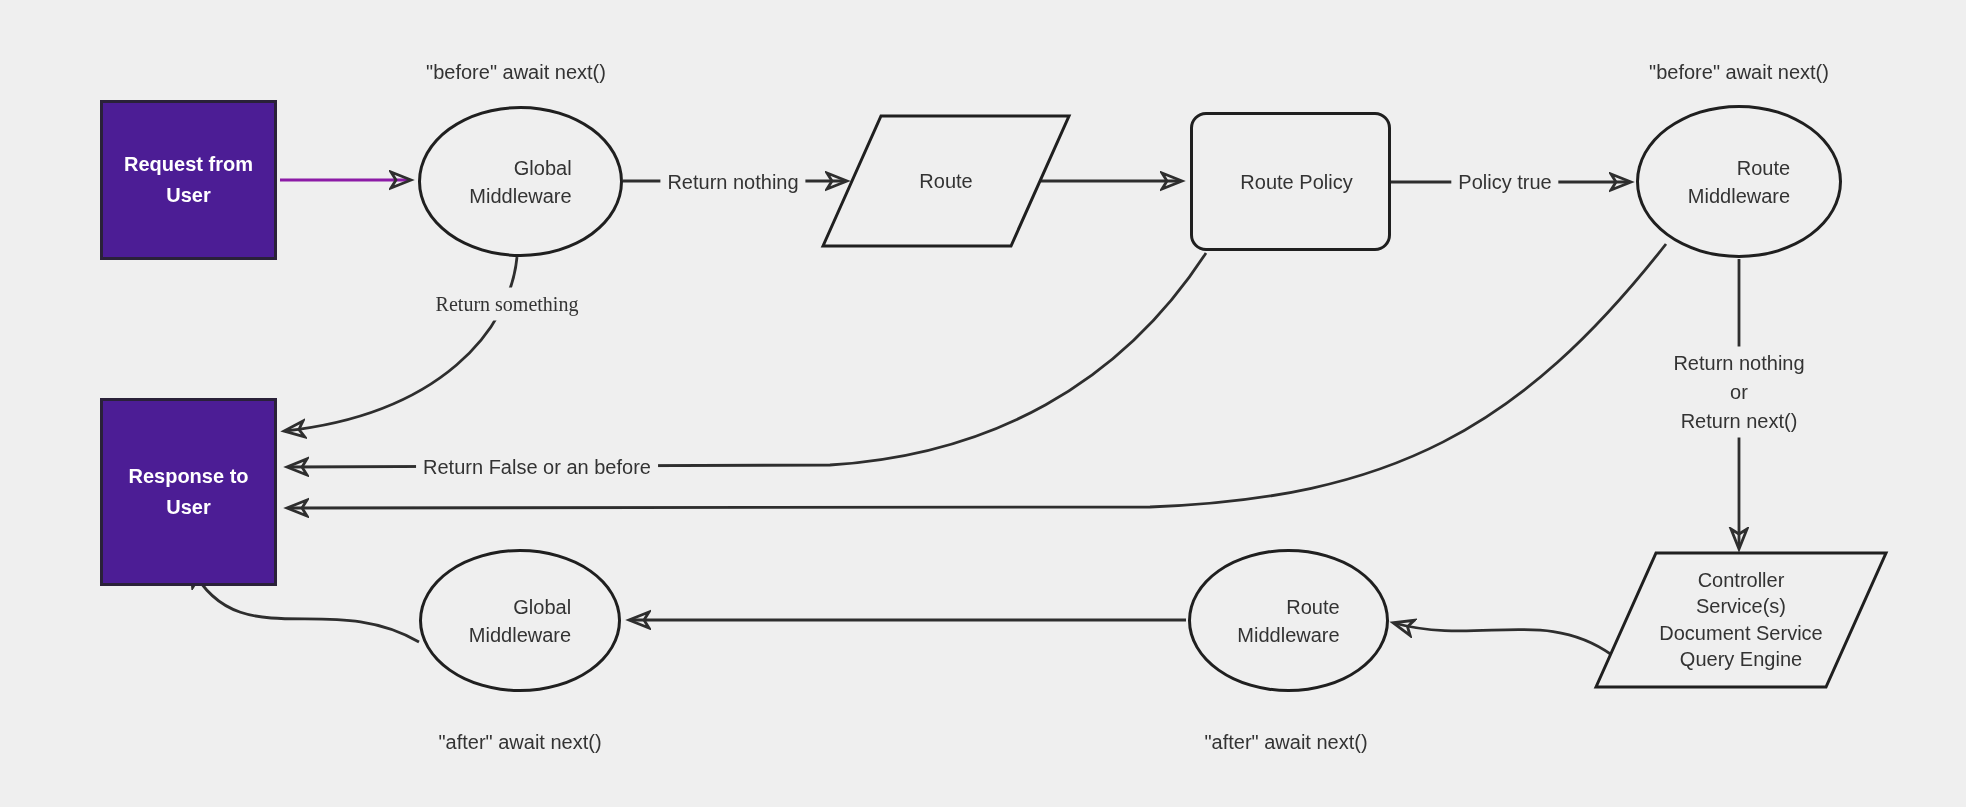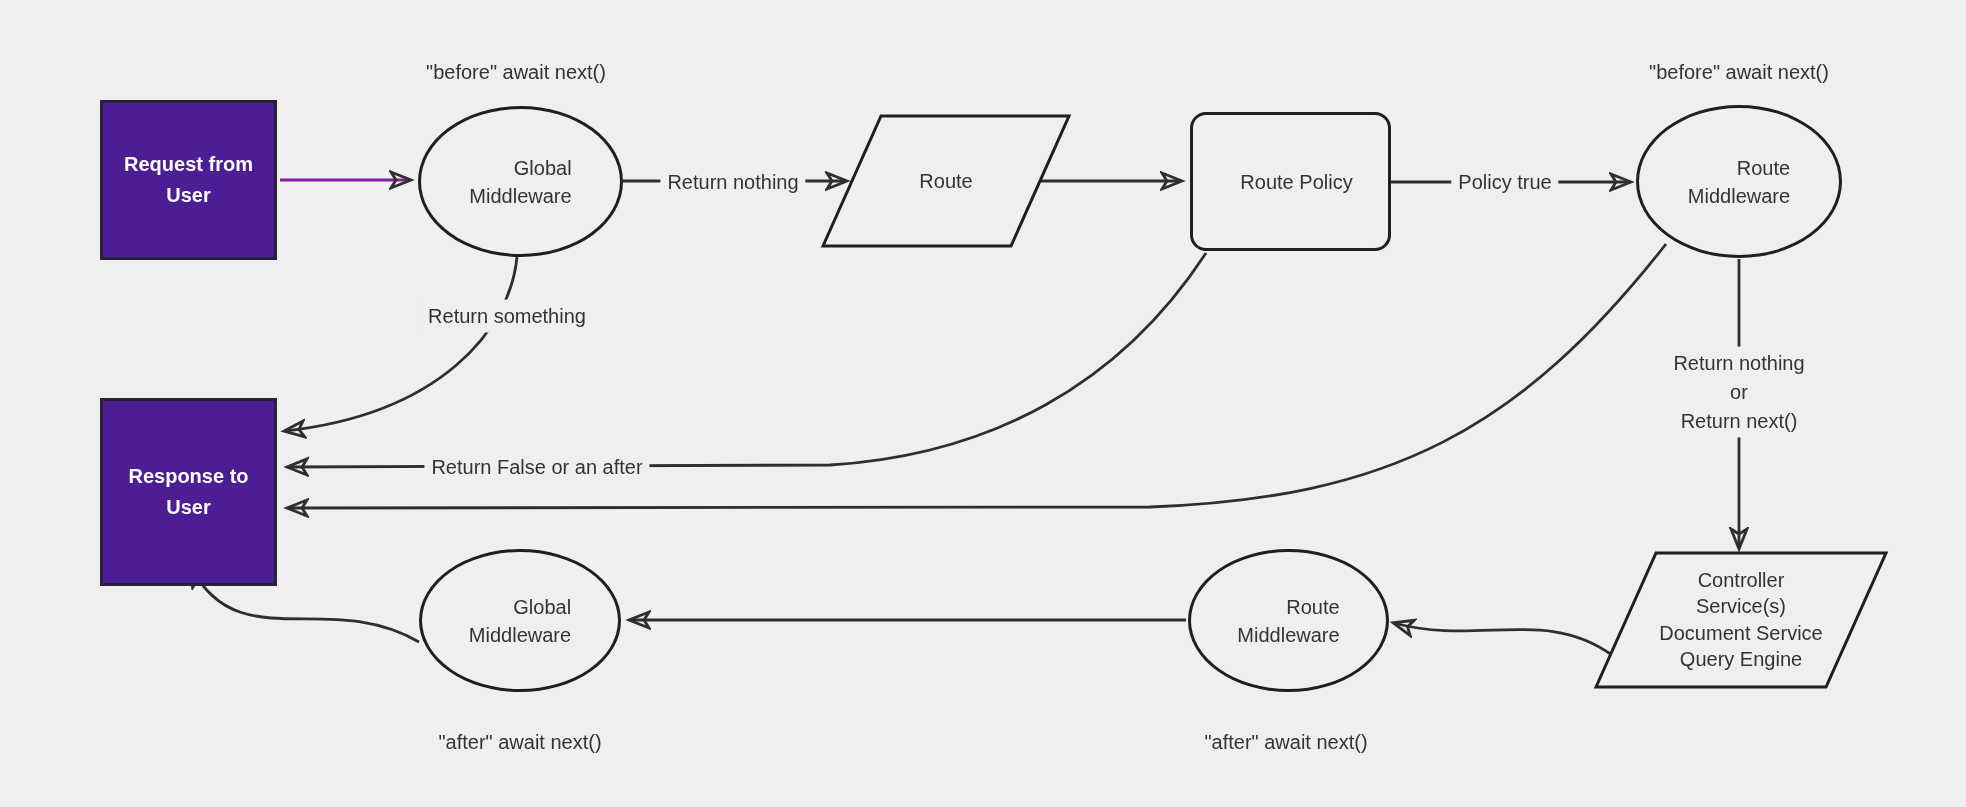--- a/index.html
+++ b/index.html
@@ -110,21 +110,21 @@
   <div class="shape-label node-label" style="left:946px;top:181px;">Route</div>
   <div class="shape-label controller-text" style="left:1741px;top:620px;">Controller
 Service(s)
 Document Service
 Query Engine</div>
 
   <div class="edge-label" style="left:516px;top:72px;">"before" await next()</div>
   <div class="edge-label" style="left:1739px;top:72px;">"before" await next()</div>
   <div class="edge-label" style="left:733px;top:182px;">Return nothing</div>
   <div class="edge-label" style="left:1505px;top:182px;">Policy true</div>
-  <div class="edge-label" style="left:507px;top:316px;">Return something</div>
-  <div class="edge-label" style="left:537px;top:467px;">Return False or an after</div>
+  <div class="edge-label" style="left:507px;top:304px;font-family:Liberation Serif, serif;">Return something</div>
+  <div class="edge-label" style="left:537px;top:467px;">Return False or an before</div>
   <div class="edge-label" style="left:1739px;top:392px;">Return nothing
 or
 Return next()</div>
   <div class="edge-label" style="left:520px;top:742px;">"after" await next()</div>
   <div class="edge-label" style="left:1286px;top:742px;">"after" await next()</div>
 
 </div>
 
 </body></html>

